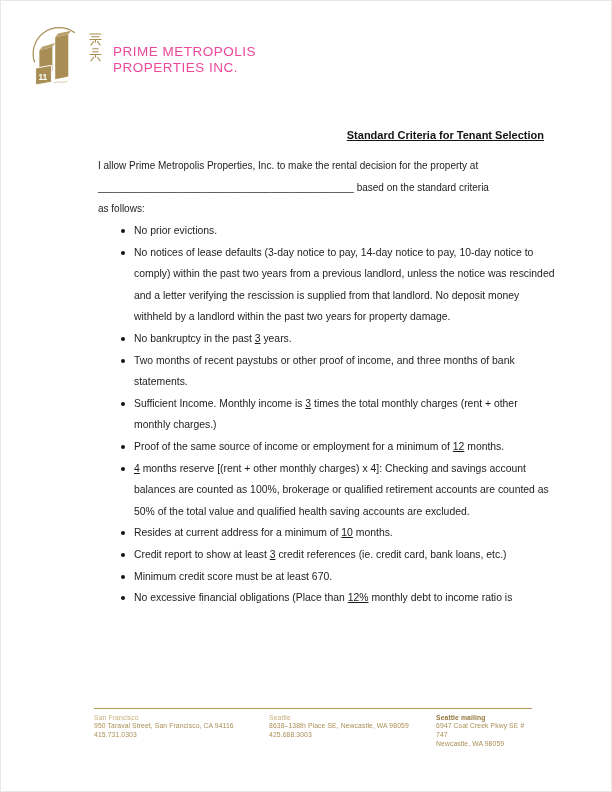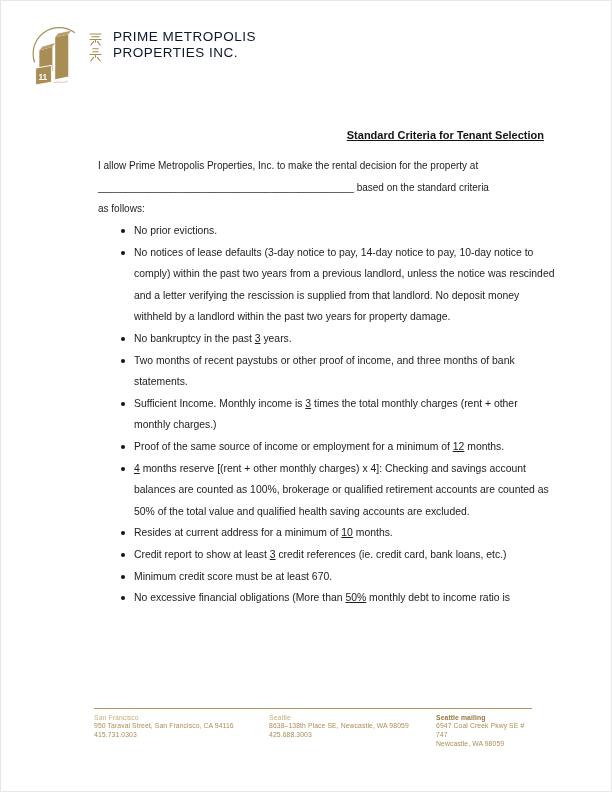--- a/index.html
+++ b/index.html
@@ -13,22 +13,22 @@
     font-family:"Liberation Sans", sans-serif;
     color:#1c1c1c;
     overflow:hidden;
   }
   
   .letterhead{position:absolute;top:24px;left:29px;display:flex;align-items:flex-start;}
   .logo{display:flex;align-items:flex-start;}
   .logo .mark{display:block;}
   .logo .cjk{display:block;margin:7px 0 0 3px;}
   .company-name{
-    margin:4px 0 0 11px;
-    color:#0f172a;
+    margin:19px 0 0 11px;
+    color:#ec4899;
     font-size:13.5px;
     line-height:15.5px;
     letter-spacing:.5px;
     font-weight:400;
   }
   
   .doc-title{
     position:absolute;top:128px;left:107px;width:436px;margin:0;
     text-align:right;
     font-size:11px;font-weight:bold;
@@ -135,21 +135,21 @@
 
   <li><span class="dot"></span><span class="ctext"><span class="u">4</span><span> months reserve [(rent + other monthly charges) x 4]: Checking and savings account balances are counted as 100%, brokerage or qualified retirement accounts are counted as 50% of the total value and qualified health saving accounts are excluded.</span></span></li>
 
   <li><span class="dot"></span><span class="ctext"><span>Resides at current address for a minimum of </span><span class="u">10</span><span> months.</span></span></li>
 
   <li><span class="dot"></span><span class="ctext"><span>Credit report to show at least </span><span class="u">3</span><span> credit references (ie. credit card, bank loans, etc.)</span></span></li>
 
   <li><span class="dot"></span><span class="ctext"><span>Minimum credit score must be at least 670.</span></span></li>
 
 
-  <li><span class="dot"></span><span class="ctext"><span>No excessive financial obligations (More than </span><span class="u">50%</span><span> monthly debt to income ratio is</span></span></li>
+  <li><span class="dot"></span><span class="ctext"><span>No excessive financial obligations (Place than </span><span class="u">12%</span><span> monthly debt to income ratio is</span></span></li>
 </ul>
 
   <footer class="footer">
   <div class="office">
     <div class="office-label">San Francisco</div>
   <div class="office-line">950 Taraval Street, San Francisco, CA 94116</div>
         <div class="office-line">415.731.0303</div>
       </div>
 
   <div class="office">

